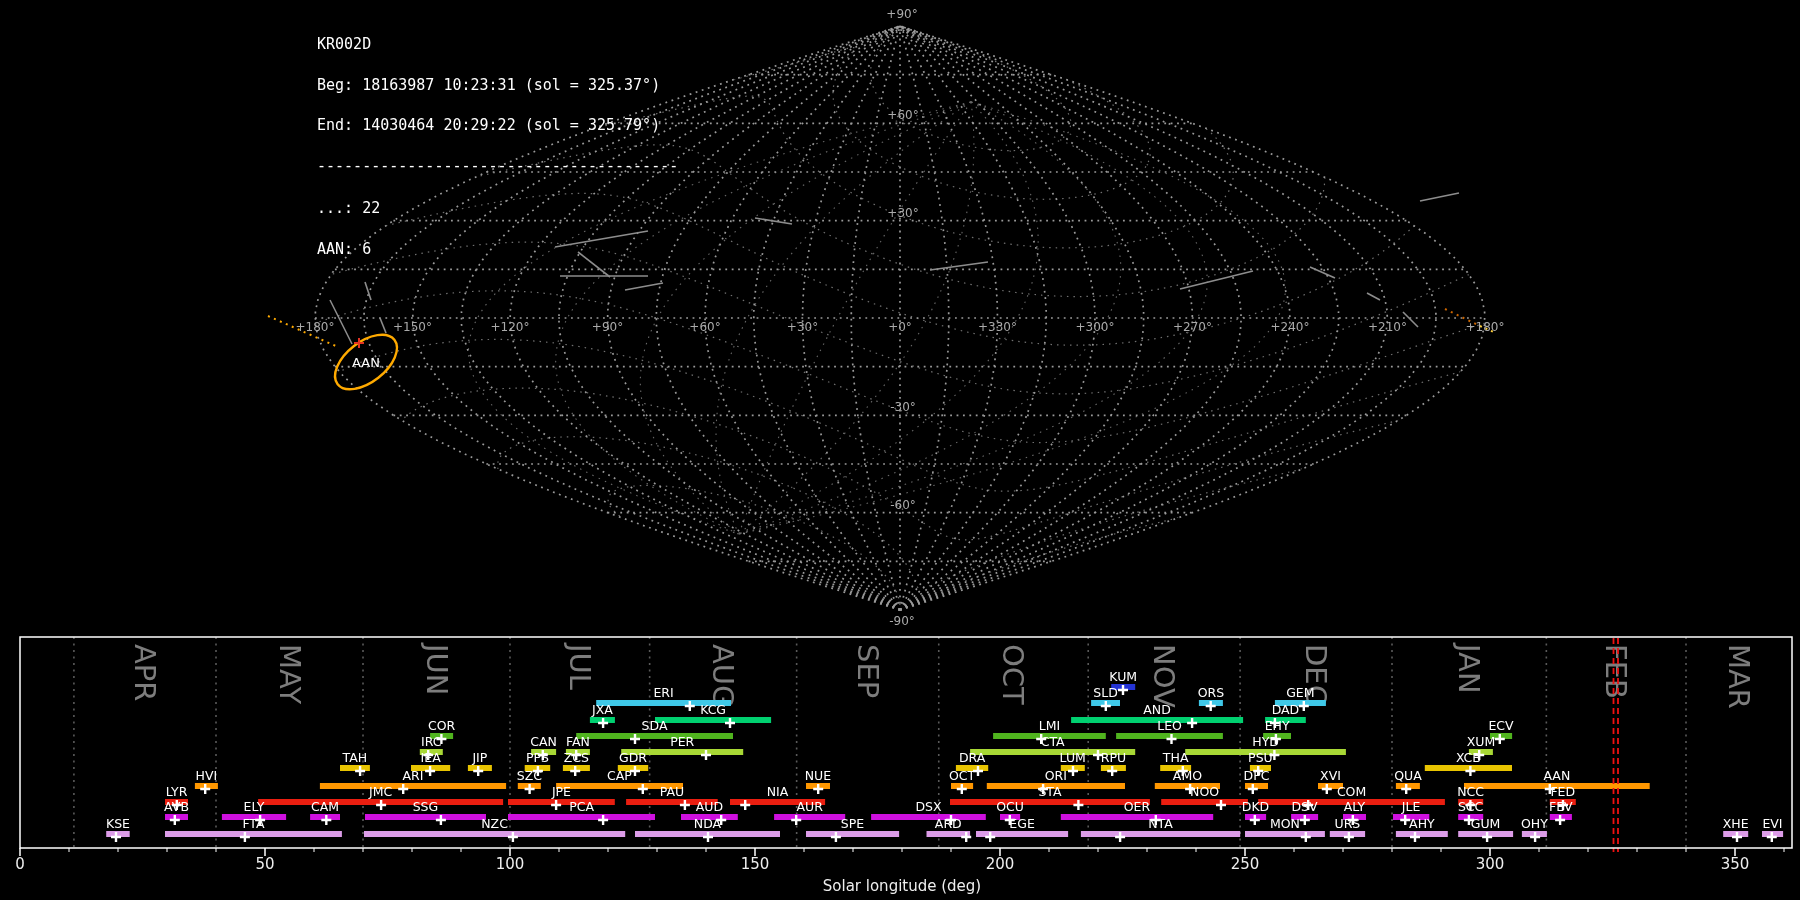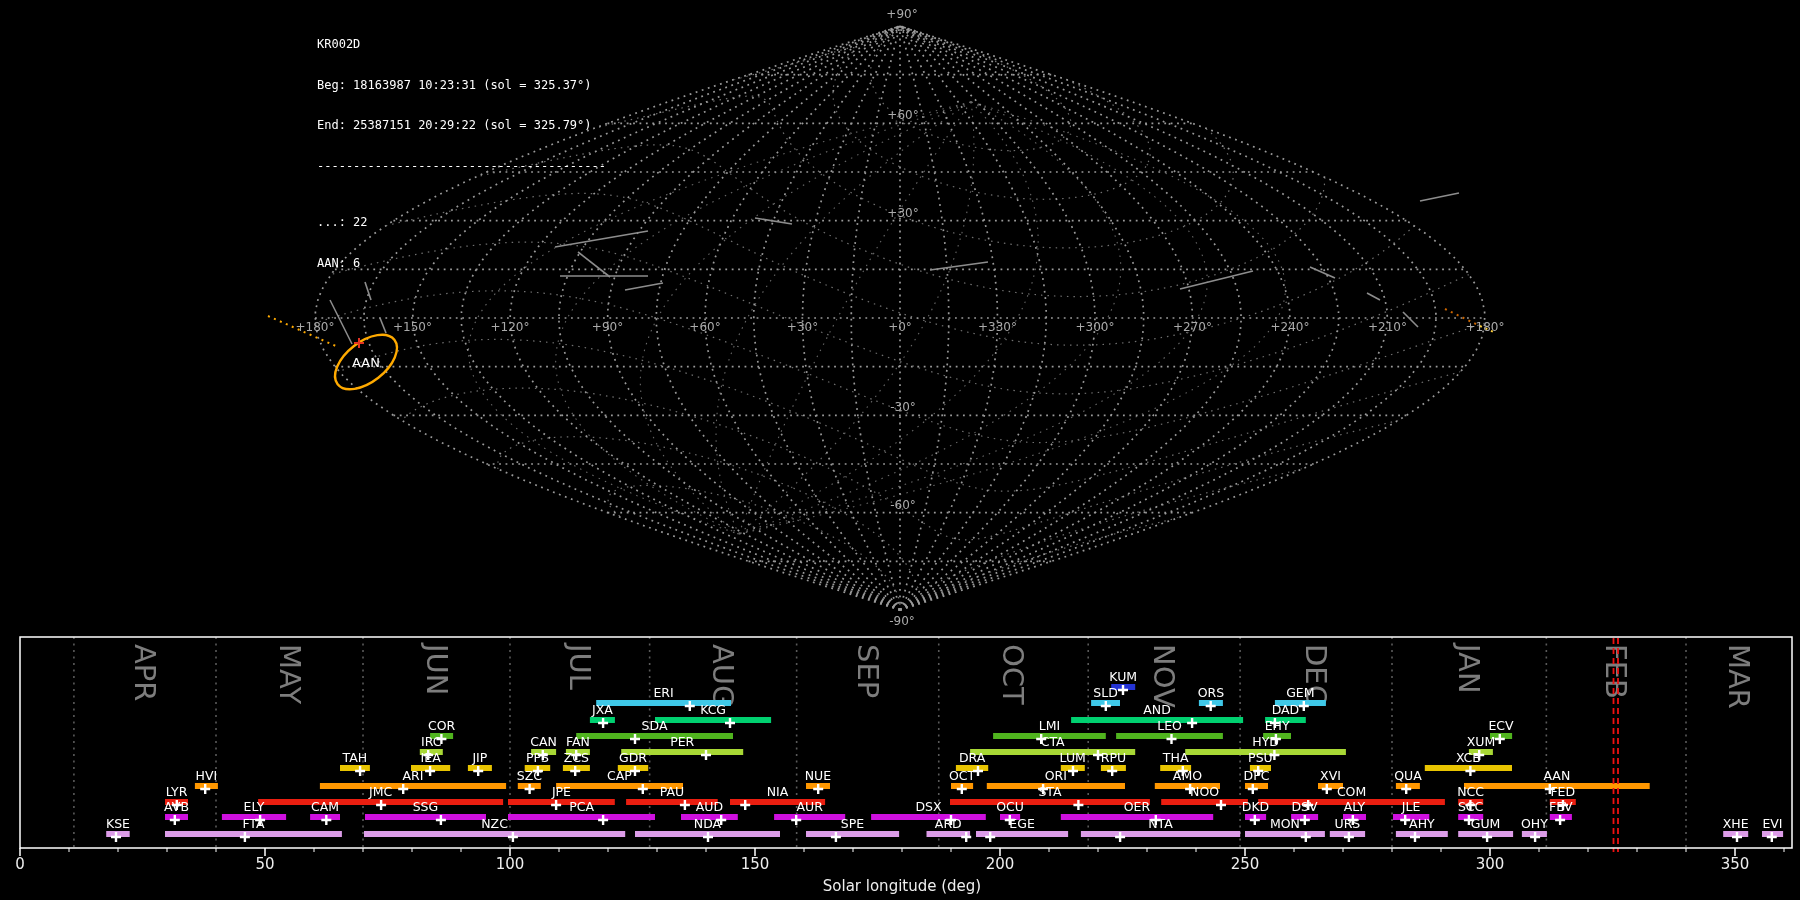--- a/index.html
+++ b/index.html
@@ -1,21 +1,21 @@
 <!DOCTYPE html>
 <html><head>
 <meta charset="utf-8">
 <style>
   html,body{margin:0;padding:0;background:#000;}
   .stage{position:relative;width:1800px;height:900px;background:#000;overflow:hidden;
          font-family:"DejaVu Sans","Liberation Sans",sans-serif;}
   .hdr{position:absolute;left:317px;top:11px;color:#fff;
        font-family:"DejaVu Sans Mono","Liberation Mono",monospace;
-       font-size:12px;line-height:13.5px;white-space:pre;}
-  .hdr .gap{margin-top:16px;}
+       font-size:15px;line-height:13.5px;white-space:pre;}
+  .hdr .gap{margin-top:2px;}
   svg{position:absolute;left:0;top:0;}
   text{font-family:"DejaVu Sans","Liberation Sans",sans-serif;}
 </style>
 </head>
 <body>
 
 <div class="stage">
   <svg id="scene" width="1800" height="900" viewBox="0 0 1800 900">
       <g>
         <g clip-path="url(#lensClip)">
@@ -455,18 +455,18 @@
         <text x="1000.0000000000001" y="869" font-size="15" fill="#eee" text-anchor="middle">200</text>
         <text x="1245" y="869" font-size="15" fill="#eee" text-anchor="middle">250</text>
         <text x="1490" y="869" font-size="15" fill="#eee" text-anchor="middle">300</text>
         <text x="1735.0000000000002" y="869" font-size="15" fill="#eee" text-anchor="middle">350</text>
         <text x="902.0000000000001" y="891" font-size="15" fill="#eee" text-anchor="middle">Solar longitude (deg)</text>
       </g>
     </svg>
   <div class="hdr">
     <div>KR002D</div>
     <div>Beg: 18163987 10:23:31 (sol = 325.37°)</div>
-    <div>End: 25387151 20:29:22 (sol = 325.79°)</div>
+    <div>End: 14030464 20:29:22 (sol = 325.79°)</div>
     <div>----------------------------------------</div>
     <div class="gap">...: 22</div>
     <div>AAN: 6</div>
   </div>
 </div>
 
 </body></html>

